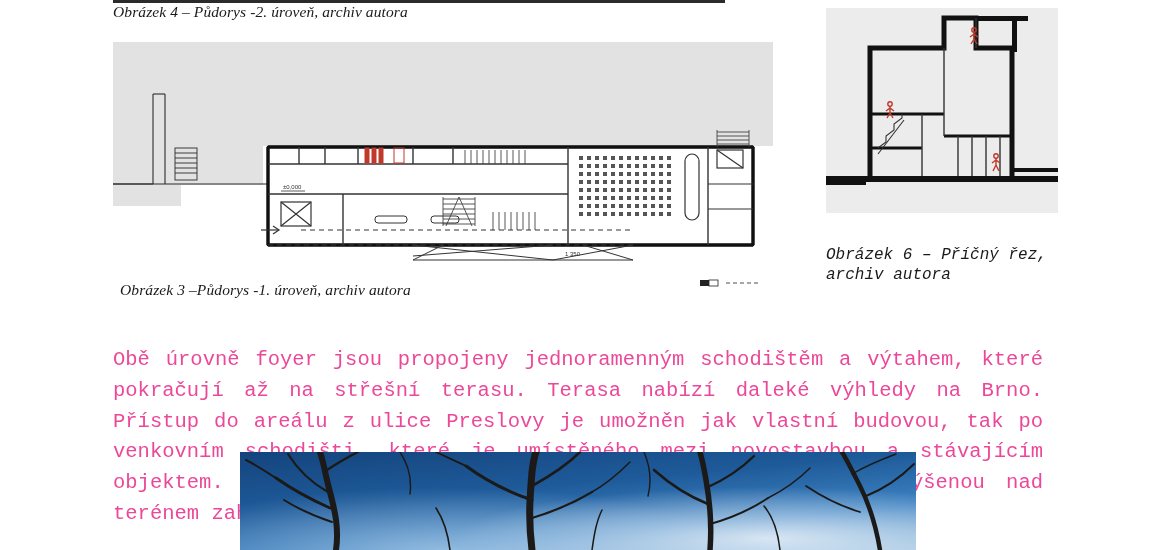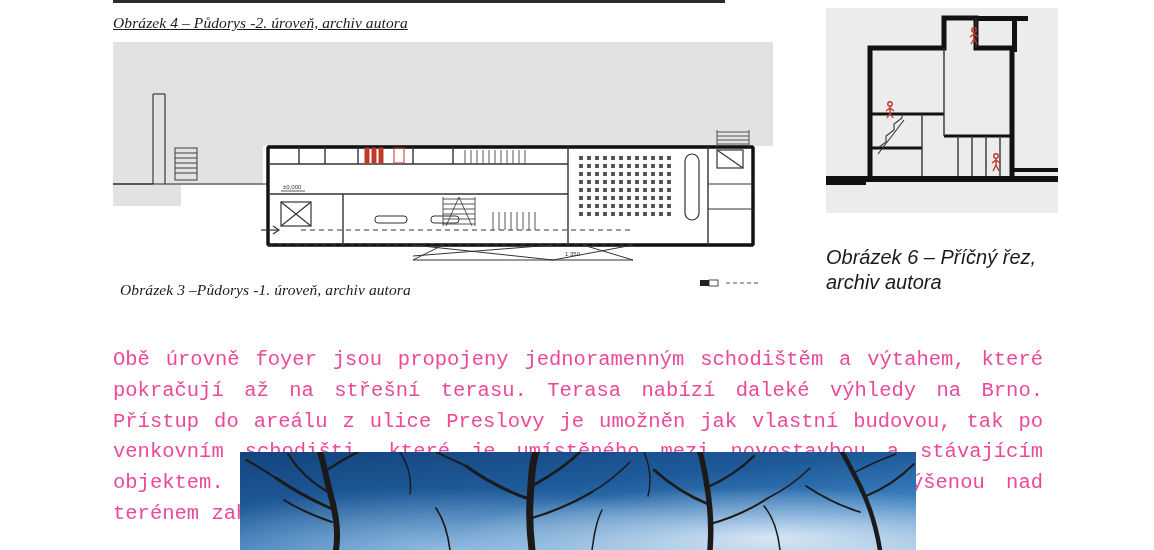--- a/index.html
+++ b/index.html
@@ -20,33 +20,33 @@
   .abs { position: absolute; }
   .cap {
     font-family: "Liberation Serif", serif;
     font-style: italic;
     font-size: 15.5px;
     color: #1a1a1a;
     letter-spacing: 0.1px;
     white-space: pre;
   }
   .cap2 {
-    font-family: Liberation Sans, sans-serif;
+    font-family: Liberation Mono, monospace;
     font-style: italic;
-    font-size: 20px;
+    font-size: 16px;
     color: #1a1a1a;
     line-height: 1.25;
   }
 
   
   #top-rule {
     left: 113px; top: 0px; width: 612px; height: 3px;
     background: #2b2b2b;
   }
-  #cap-fig4 { left: 113px; top: 14px; text-decoration: underline; }
+  #cap-fig4 { left: 113px; top: 3px; }
 
   
   #fig5 {
     left: 113px; top: 34px; width: 660px; height: 246px;
   }
   #fig5 .grey-band {
     position: absolute;
     left: 0px; top: 8px; width: 660px; height: 143px;
     background: #e2e2e2;
   }

